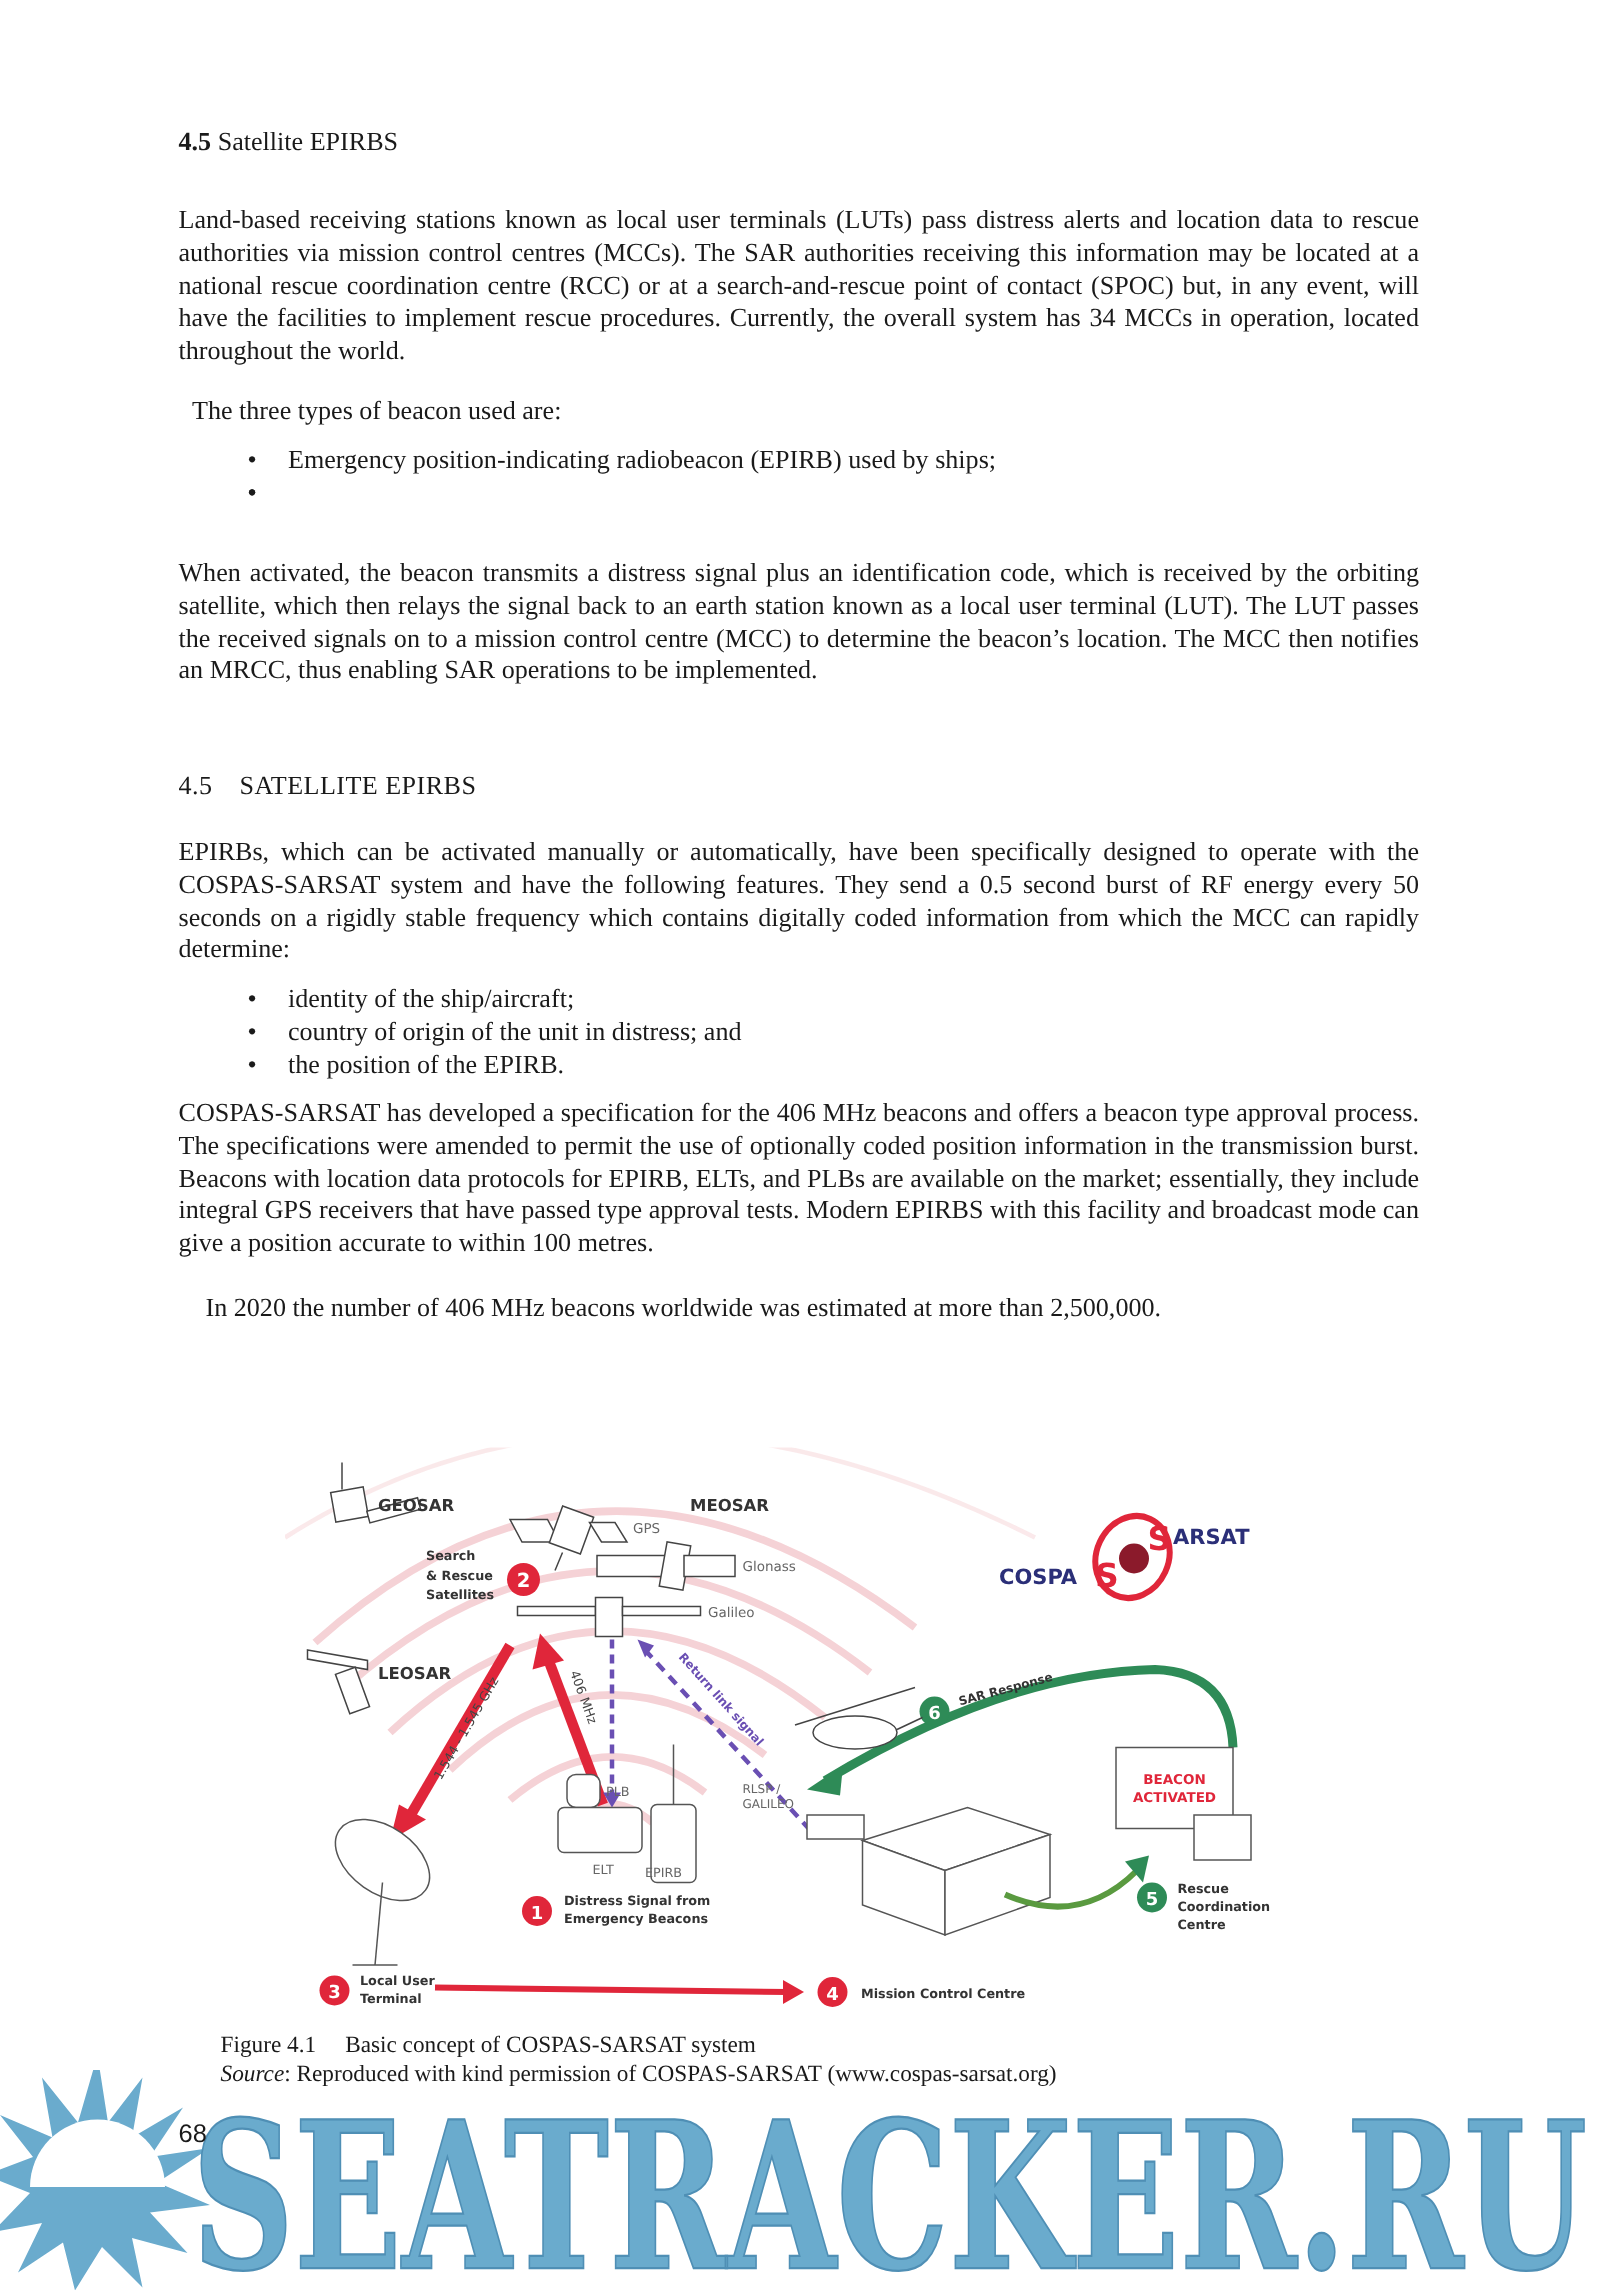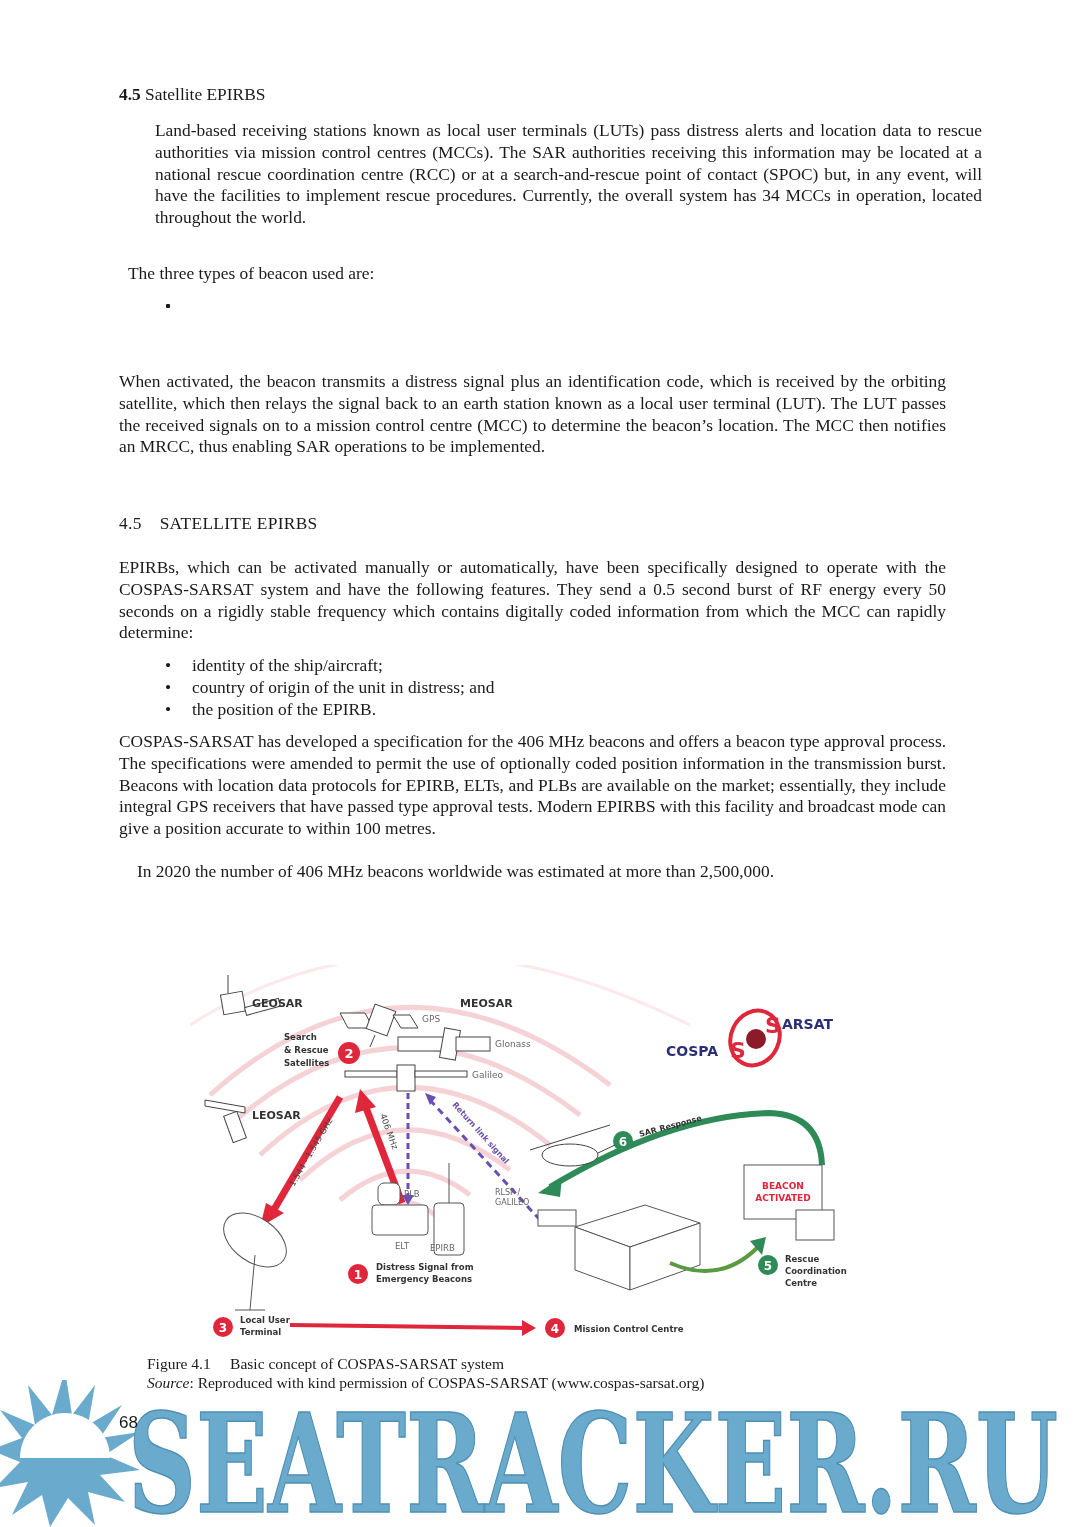--- a/index.html
+++ b/index.html
@@ -1,21 +1,21 @@
 <!DOCTYPE html>
 <html><head>
 <meta charset="utf-8">
 <style>
   html, body { margin:0; padding:0; background:#ffffff; }
   body { width:1080px; height:1527px; position:relative; overflow:hidden;
          font-family:"DejaVu Serif","Liberation Serif",serif; color:#1a1a1a; }
   .t { font-family:"Liberation Serif","DejaVu Serif",serif; font-size:17.4px; line-height:21.8px; text-align:justify; }
   .heading1 { position:absolute; left:119px; top:84px; font-family:"Liberation Serif",serif; font-size:17.4px; }
   .heading1 b { font-weight:bold; }
-  .p1 { position:absolute; left:119px; top:120px; width:827px;margin-left:36px; }
+  .p1 { position:absolute; left:119px; top:136px; width:827px; }
   .indent { text-indent:18px; }
   .blist { position:absolute; left:119px; width:827px; margin:0; padding:0; list-style:none; }
   .blist li { position:relative; padding-left:73px; font-family:"Liberation Serif",serif; font-size:17.4px; line-height:21.8px; }
   .blist li .dot { position:absolute; left:46px; top:0; }
   .heading2 { position:absolute; left:119px; top:513px; font-family:"Liberation Serif",serif; font-size:17.4px; letter-spacing:0.3px; }
   .heading2 .num { margin-right:18px; }
   .fig { position:absolute; left:190px; top:965px; width:700px; height:380px; }
   .caption { position:absolute; left:119px; top:1354px; font-family:"Liberation Serif",serif; font-size:15.5px; line-height:19px;margin-left:28px; }
   .pagenum { position:absolute; left:119px; top:1413px; font-family:Liberation Sans, sans-serif; font-size:17px;text-align:right; }
   .wm { position:absolute; left:0; top:1380px; width:1080px; height:147px; }
@@ -27,21 +27,21 @@
 
 <div class="heading1">
   <b>4.5</b>
   <span>Satellite EPIRBS</span>
 </div>
 
 <div class="t p1">Land-based receiving stations known as local user terminals (LUTs) pass distress alerts and location data to rescue authorities via mission control centres (MCCs). The SAR authorities receiving this information may be located at a national rescue coordination centre (RCC) or at a search-and-rescue point of contact (SPOC) but, in any event, will have the facilities to implement rescue procedures. Currently, the overall system has 34 MCCs in operation, located throughout the world.</div>
 <div class="t indent" style="position:absolute;left:110px;top:263px;width:827px;">The three types of beacon used are:</div>
 
 <ul class="blist" style="top:296px;">
-  <li><span class="dot">•</span></li>
+  <li><span class="dot">•</span><span>Emergency position-indicating radiobeacon (EPIRB) used by ships;</span></li>
   <li><span class="dot">•</span></li>
   <li><span class="dot">•</span></li>
 </ul>
 
 <div class="t" style="position:absolute;left:119px;top:371px;width:827px;">When activated, the beacon transmits a distress signal plus an identification code, which is received by the orbiting satellite, which then relays the signal back to an earth station known as a local user terminal (LUT). The LUT passes the received signals on to a mission control centre (MCC) to determine the beacon’s location. The MCC then notifies an MRCC, thus enabling SAR operations to be implemented.</div>
 
 <div class="heading2">
   <span class="num">4.5</span><span>SATELLITE EPIRBS</span>
 </div>
 

